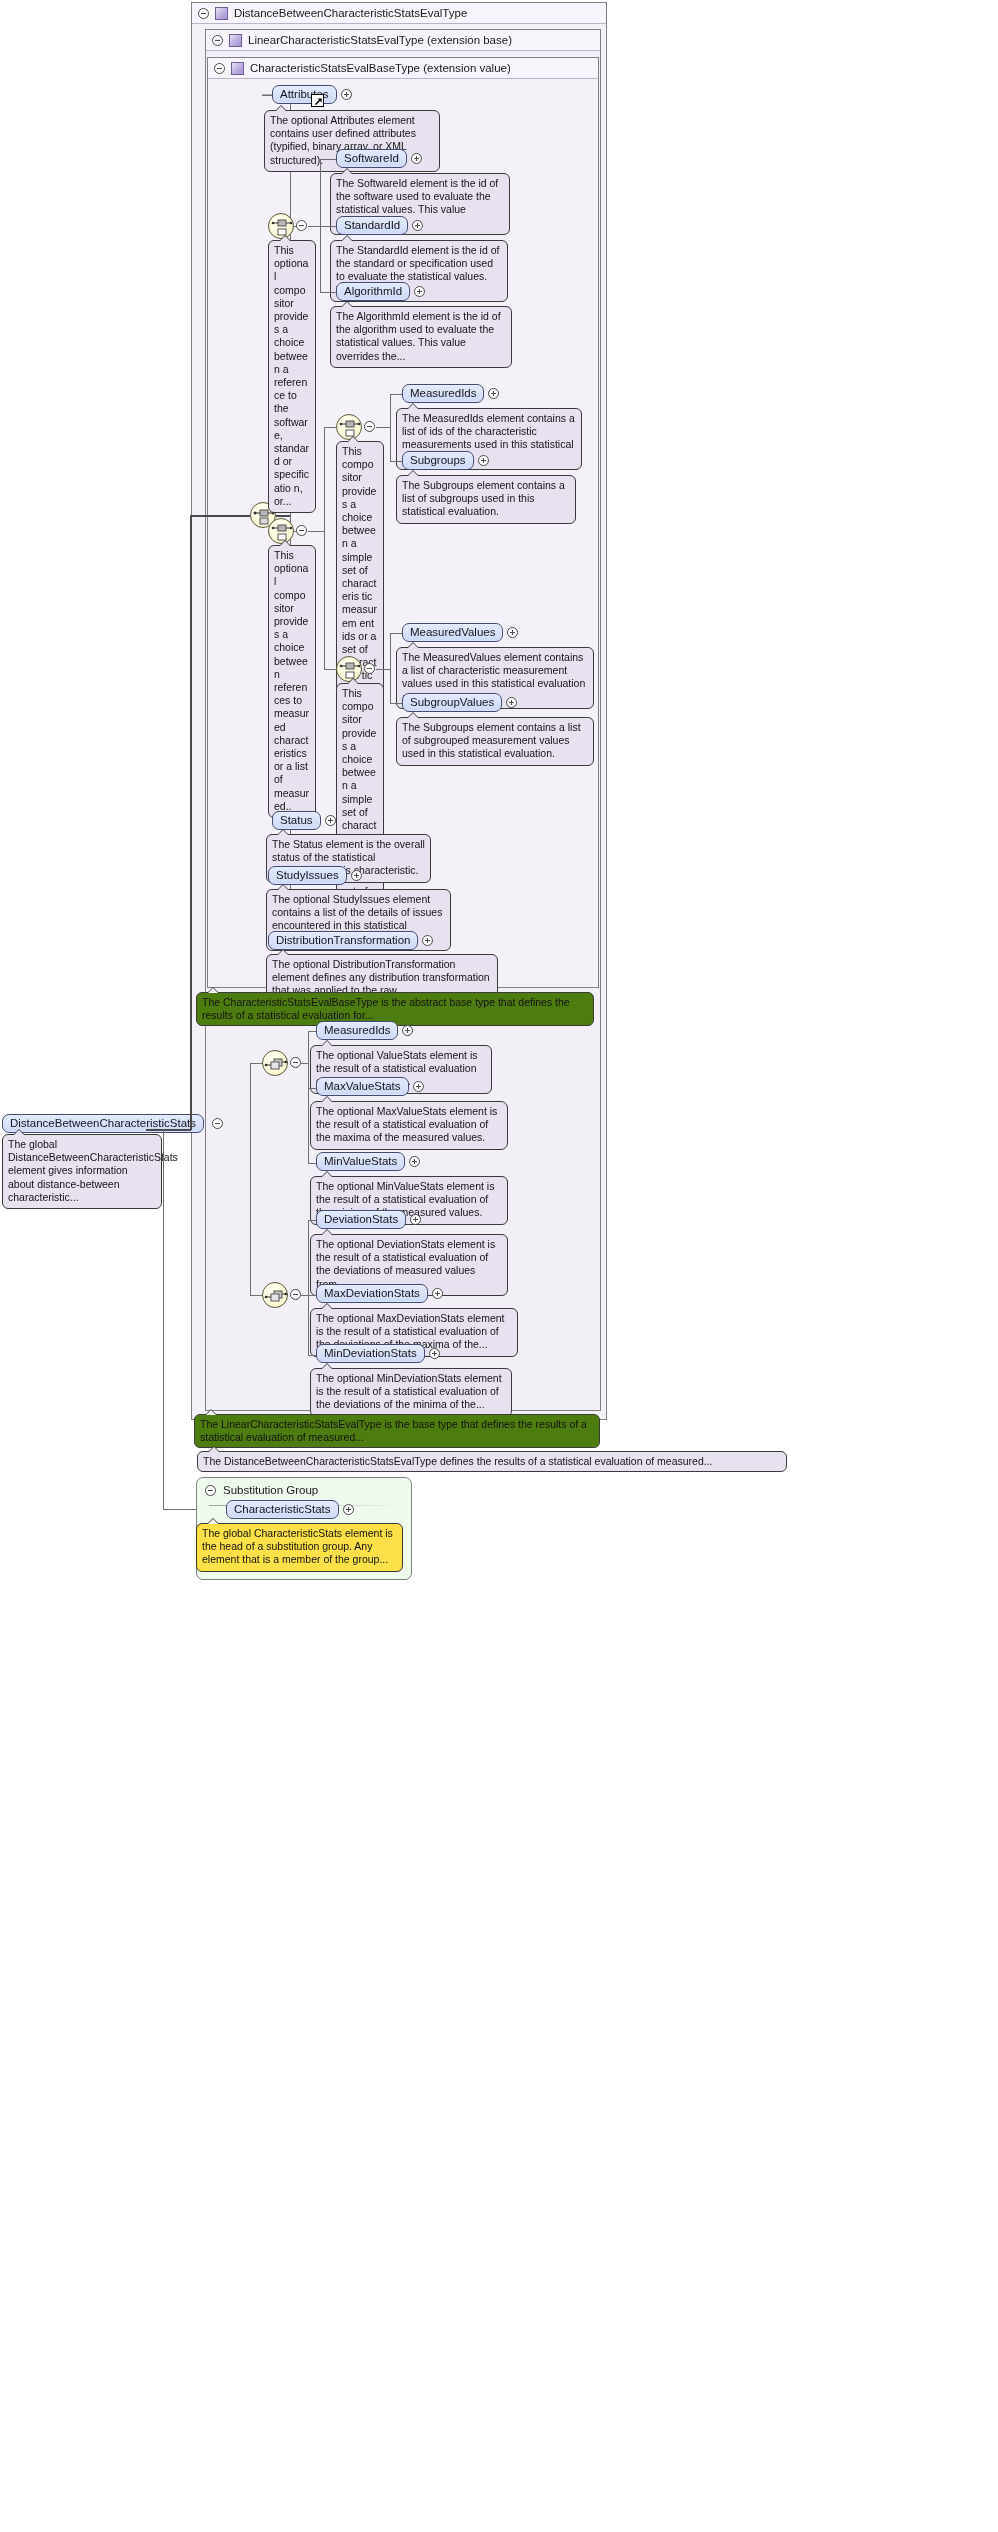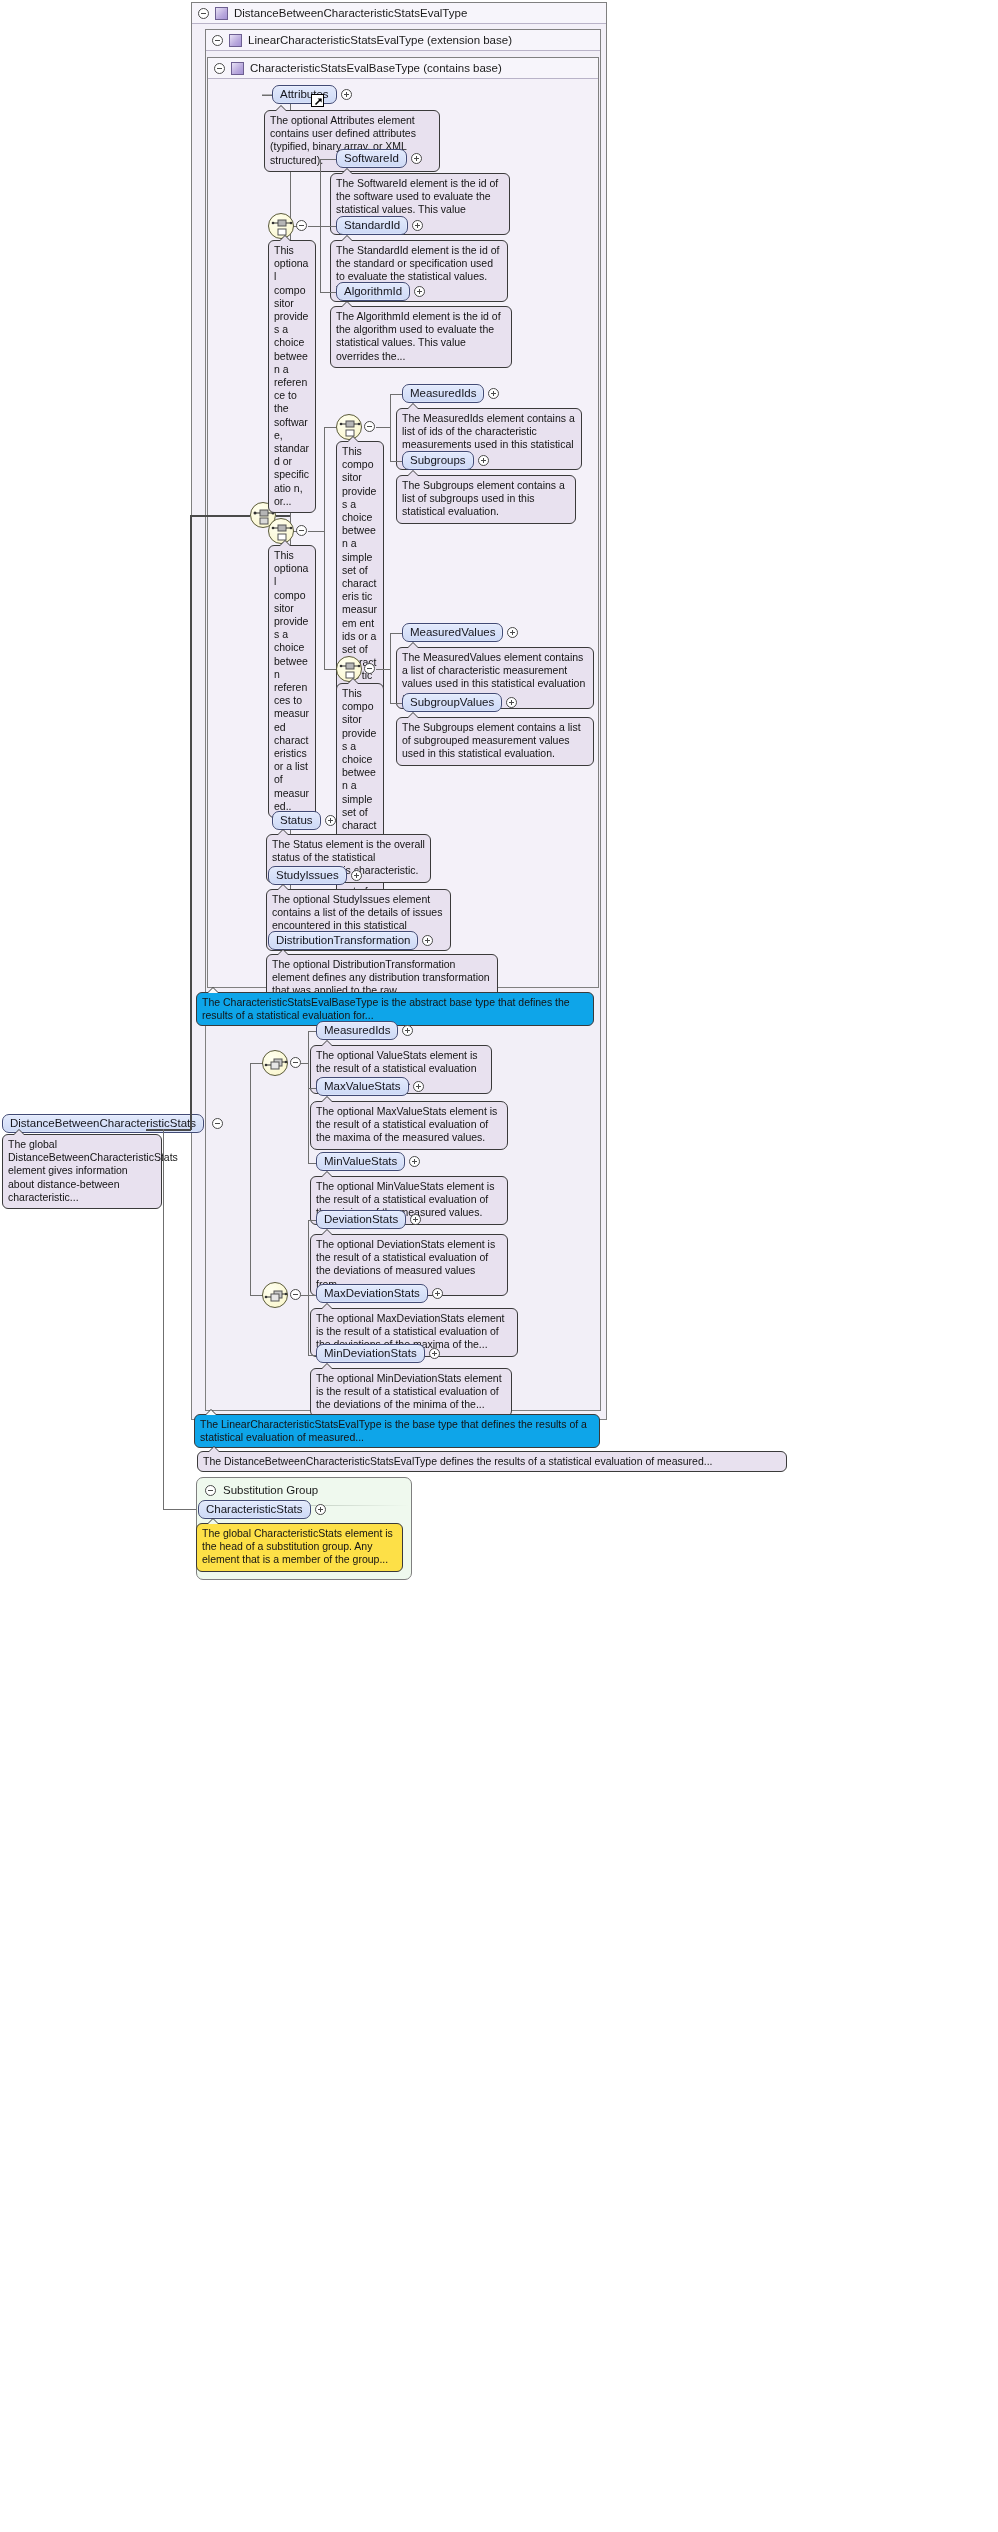--- a/index.html
+++ b/index.html
@@ -153,21 +153,21 @@
   }
   .typeanno::after {
     content: "";
     position: absolute;
     top: -5px; left: 11px;
     width: 0; height: 0;
     border-left: 5px solid transparent;
     border-right: 5px solid transparent;
     border-bottom: 5px solid #e8e1ef;
   }
-  .typeanno.white { background: #0ea5e9; }
+  .typeanno.white { background: #4d7c0f; }
   .typeanno.white::after { border-bottom-color: #fbfbfb; }
 
   
   .comp {
     position: absolute;
     width: 26px; height: 26px;
     border-radius: 50%;
     border: 1px solid #5a5a3a;
     background: radial-gradient(circle at 35% 30%, #fffff0 0%, #fbf8d4 70%, #f2eebe 100%);
   }
@@ -233,21 +233,21 @@
       <span class="minus-circle"></span>
       <span class="typeswatch"></span>
       <span>LinearCharacteristicStatsEvalType (extension base)</span>
     </div>
   </div>
 
   <div class="typebox lvl3" style="left:207px; top:57px; width:392px; height:931px;">
     <div class="typebox-hdr">
       <span class="minus-circle"></span>
       <span class="typeswatch"></span>
-      <span>CharacteristicStatsEvalBaseType (contains base)</span>
+      <span>CharacteristicStatsEvalBaseType (extension value)</span>
     </div>
   </div>
 
   <div class="node" style="left:2px; top:1114px;gap:8px;">
     <span class="pill">DistanceBetweenCharacteristicStats</span>
     <span class="minus-circle"></span>
   </div>
   <div class="anno" style="left:2px; top:1134px; width:160px;">
     <span>The global DistanceBetweenCharacteristicStats element gives information about distance-between characteristic...</span>
   </div>
@@ -561,21 +561,21 @@
   </div>
 
   <div class="subgroupbox" style="left: 196px; top: 1477px; width: 216px; height: 103px;">
     <div class="sg-hdr">
       <span class="minus-circle"></span>
       <span>Substitution Group</span>
     </div>
     <div class="sg-rule" style="top:27px;"></div>
   </div>
 
-  <div class="node" style="left:198px; top:1500px;">
+  <div class="node" style="left:198px; top:1500px;padding-left:28px;">
     <span class="pill">CharacteristicStats</span>
     <span class="plus-circle"></span>
   </div>
   <div class="anno green" style="left:196px; top:1523px; width:207px;">
     <span>The global CharacteristicStats element is the head of a substitution group. Any element that is a member of the group...</span>
   </div>
 
 </div>
 
 </body></html>

